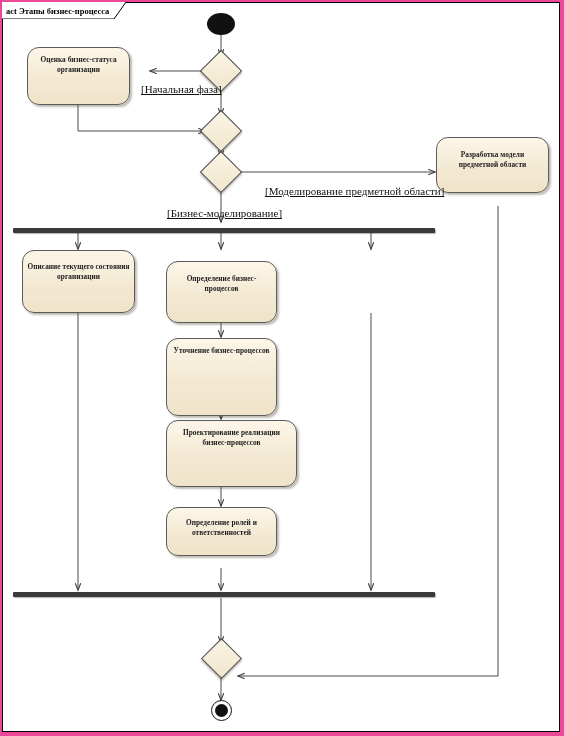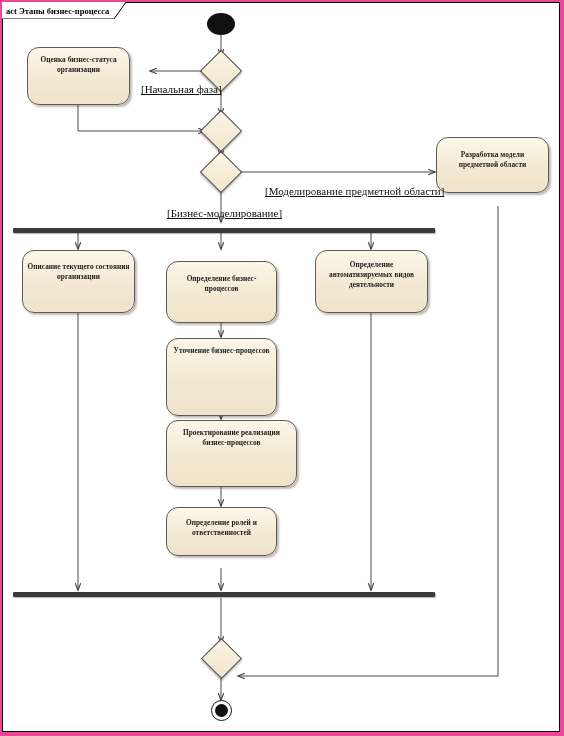--- a/index.html
+++ b/index.html
@@ -187,23 +187,20 @@
   <div class="bar" style="left:13px;top:228px;width:422px;"></div>
 
   <div class="act top" style="left:22px;top:250px;width:113px;height:63px;">
     <div class="lbl" style="top:11px;">Описание текущего состояния организации</div>
   </div>
 
   <div class="act top" style="left:166px;top:261px;width:111px;height:62px;">
     <div class="lbl" style="top:12px;">Определение бизнес-процессов</div>
   </div>
 
-  <div class="act top" style="left:315px;top:250px;width:113px;height:63px;">
-    <div class="lbl" style="top:9px;">Определение автоматизируемых видов деятельности</div>
-  </div>
 
   <div class="act top" style="left:166px;top:338px;width:111px;height:78px;">
     <div class="lbl" style="top:7px;">Уточнение бизнес-процессов</div>
   </div>
 
   <div class="act top" style="left:166px;top:420px;width:131px;height:67px;">
     <div class="lbl" style="top:7px;">Проектирование реализации бизнес-процессов</div>
   </div>
 
   <div class="act top" style="left:166px;top:507px;width:111px;height:49px;">

